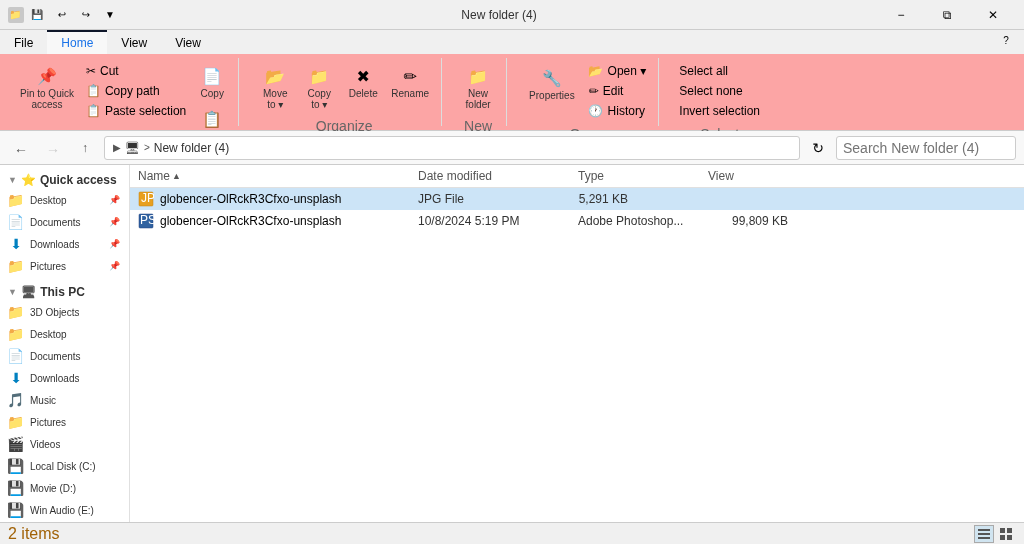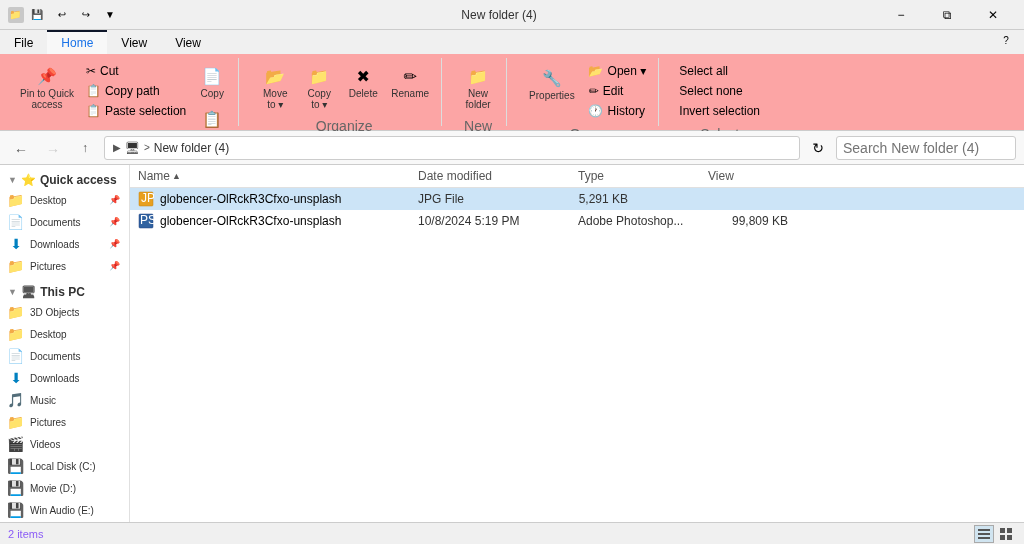--- a/index.html
+++ b/index.html
@@ -77,21 +77,21 @@
     .file-row { display: flex; align-items: center; padding: 3px 8px; cursor: pointer; }
     .file-row.selected { background: #cce4f7; }
     .file-name-cell { width: 280px; display: flex; align-items: center; gap: 6px; font-size: 12px; }
     .file-icon { width: 16px; height: 16px; display: flex; align-items: center; justify-content: center; font-size: 14px; flex-shrink: 0; }
     .file-date { width: 160px; font-size: 12px; color: #333; }
     .file-type { width: 130px; font-size: 12px; color: #333; }
     .file-size { width: 80px; font-size: 12px; color: #333; text-align: right; }
 
     
     .status-bar { height: 22px; background: #f0f0f0; border-top: 1px solid #ccc; display: flex; align-items: center; padding: 0 8px; justify-content: space-between; flex-shrink: 0; }
-    .status-text { font-size: 11px; color: #8b5cf6; }
+    .status-text { font-size: 16px; color: #a16207; }
     .view-btns { display: flex; gap: 2px; }
     .view-btn { width: 20px; height: 18px; display: flex; align-items: center; justify-content: center; cursor: pointer; font-size: 12px; border: 1px solid transparent; }
     .view-btn.active { background: #d0e4f0; border-color: #aaa; }
 
     
     .icon-folder { color: #4472c4; }
     .icon-folder-yellow { color: #e8a000; }
     .icon-music { color: #e04040; }
     .icon-pc { color: #555; }
     .icon-disk { color: #888; }

